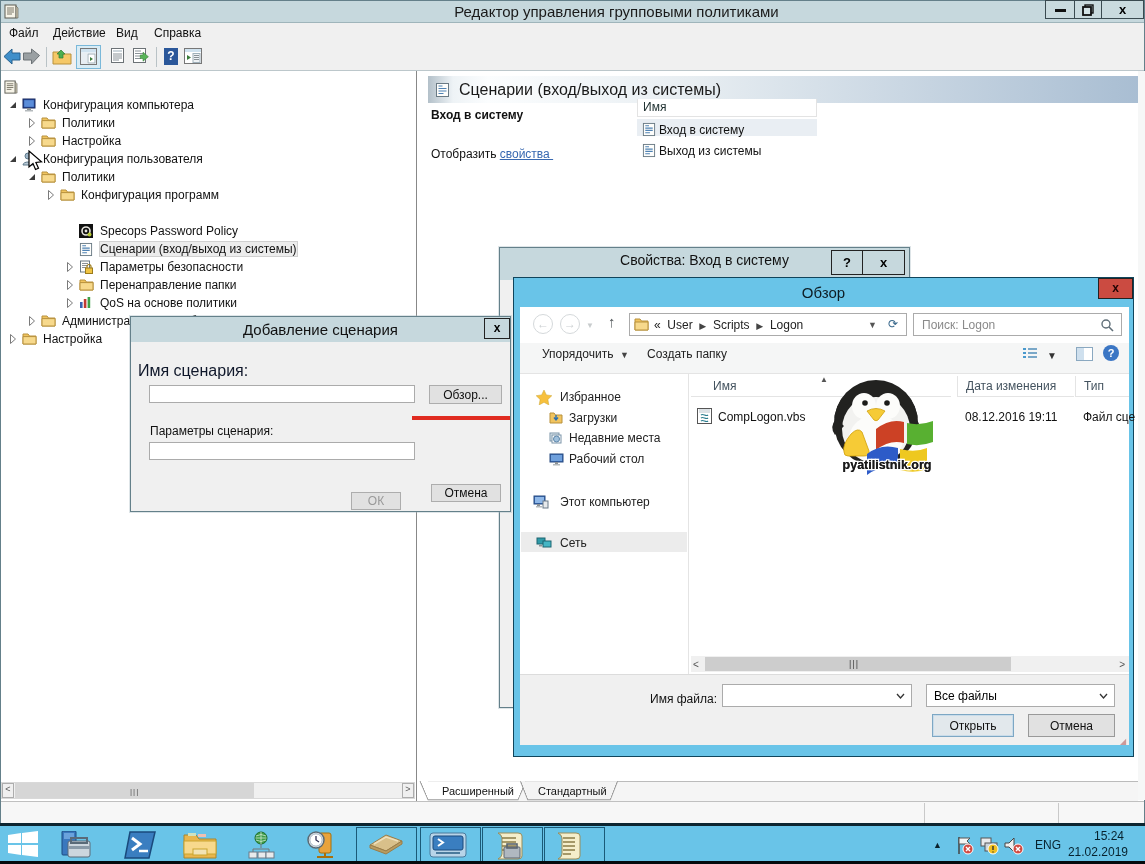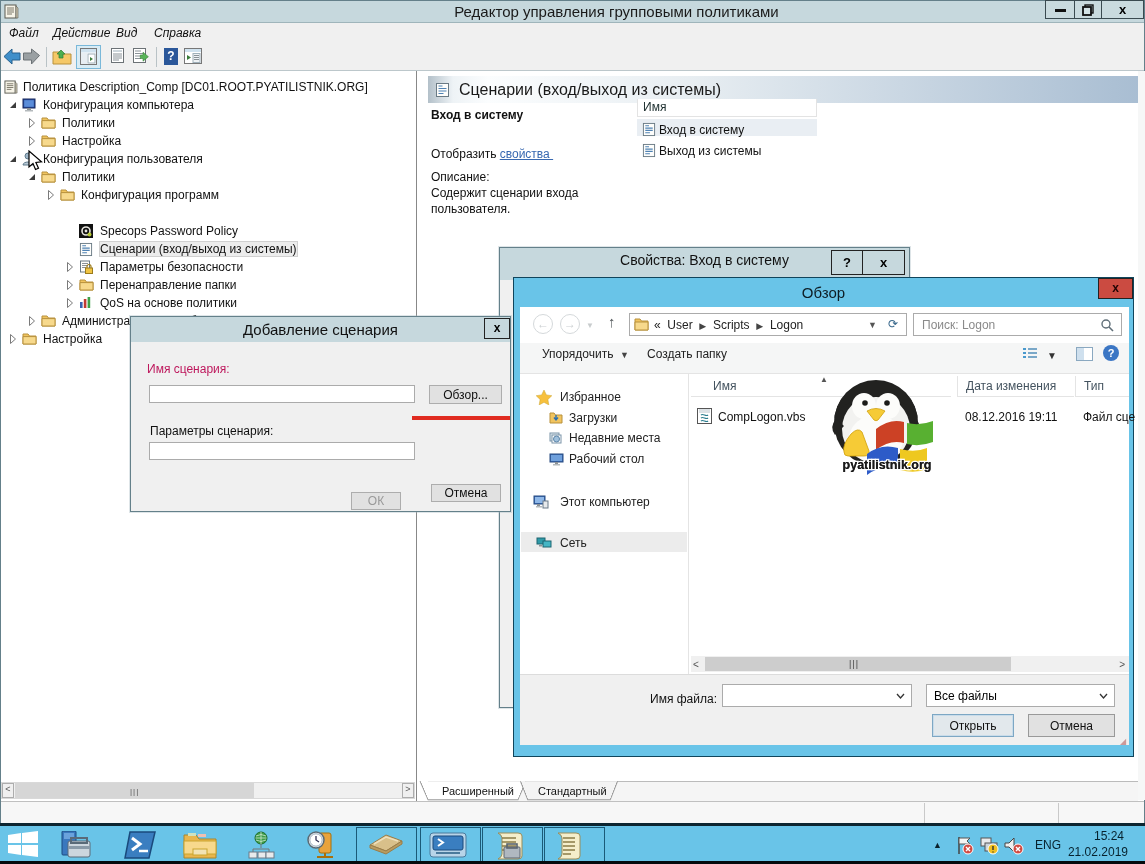--- a/index.html
+++ b/index.html
@@ -6,21 +6,21 @@
 html,body { width:1145px; height:864px; overflow:hidden; font-family:"Liberation Sans", sans-serif; }
 body { position:relative; background:#000; }
 .abs { position:absolute; }
 
 
 #mainwin { left:0; top:0; width:1145px; height:823px; background:#fff; border:1px solid #64808a; }
 #titlebar { left:0; top:0; width:1143px; height:22px; background:#c6d8dd; border-bottom:1px solid #9fb5bb; }
 #titlebar .title { width:100%; text-align:center; font-size:15px; color:#1a1a1a; line-height:21px;margin-left:44px; }
 .winbtn { top:-1px; height:19px; border:1px solid #3a4a50; background:#c9dade; text-align:center; }
 #menubar { left:0; top:22px; width:1143px; height:20px; background:#f0f0f0; font-size:12px; color:#111; }
-#menubar span { position:absolute; top:3px;font-style:italic; }
+#menubar span { position:absolute; top:3px; }
 #toolbar { left:0; top:42px; width:1143px; height:28px; background:#f0f0f0; border-bottom:1px solid #bcc7cb; }
 .tsep { position:absolute; top:4px; width:1px; height:20px; background:#b9c2c6; }
 
 
 #tree { left:0; top:70px; width:416px; height:752px; background:#fff; border-right:1px solid #888; font-size:12px; color:#111; }
 .trow { position:absolute; height:18px; line-height:18px; white-space:nowrap; }
 .trow .lbl { position:absolute; top:0; }
 .texp { position:absolute; top:4px; width:10px; height:10px; }
 .ticon { position:absolute; top:2px; width:14px; height:14px; }
 
@@ -115,21 +115,20 @@
       </svg>
   </div>
 
   <div id="tree" class="abs">
       <div class="trow" style="left:0;top:7px;width:416px">
         <span class="ticon" style="left:3px"><svg width="14" height="15" viewBox="0 0 15 16">
             <rect x="1" y="1" width="11" height="13" fill="#f7f4e8" stroke="#5a5a52"></rect>
             <path d="M3 4h7M3 6h7M3 8h7M3 10h5" stroke="#7a7668" stroke-width="1"></path>
             <path d="M12 2l2 2v10h-2z" fill="#cac4ae" stroke="#5a5a52" stroke-width=".6"></path>
           </svg></span>
-        <span class="lbl" style="left:22px">Политика Description_Comp [DC01.ROOT.PYATILISTNIK.ORG]</span>
       </div>
       <div class="trow" style="left:0;top:25px;width:416px">
         <svg class="texp" style="left:7px">
           <path d="M8 2v6H2z" fill="#3c3c3c"></path>
         </svg>
         <span class="ticon" style="left:21px"><svg width="15" height="14" viewBox="0 0 15 14">
             <rect x="1" y="1" width="12" height="9" fill="#2a4f9e" stroke="#16275c"></rect>
             <rect x="2.2" y="2.2" width="9.6" height="6.6" fill="#5b8dd9"></rect>
             <rect x="5" y="10" width="4" height="2" fill="#8e9396"></rect>
             <rect x="3" y="12" width="8" height="1.5" fill="#b4b9bc"></rect>
@@ -260,21 +259,20 @@
   <div id="rpane" class="abs">
     <div id="rphead" class="abs">
       <svg class="abs" style="left:7px;top:6px" width="15" height="16" viewBox="0 0 15 16">
           <rect x="1.5" y="1.5" width="12" height="13" fill="#fdfdfb" stroke="#6a7a84"></rect>
           <path d="M3.5 4h4M3.5 6.5h8M3.5 9h8M3.5 11.5h5" stroke="#4f82b4" stroke-width="1.2"></path>
         </svg>
       <span style="position:absolute;left:31px">Сценарии (вход/выход из системы)</span>
     </div>
     <div class="abs" style="left:3px;top:37px;font-size:12px;font-weight:bold;color:#111">Вход в систему</div>
     <div class="abs" style="left:3px;top:76px;font-size:12px;color:#111">Отобразить <span style="color:#3868b0;text-decoration:underline">свойства&nbsp;</span></div>
-    <div class="abs" style="left:3px;top:98px;font-size:12px;color:#111;line-height:16px">Описание:<br>Содержит сценарии входа<br>пользователя.</div>
 
     <div class="abs" style="left:209px;top:28px;width:180px;height:18px;border:1px solid #e3e3e3;border-top:none;background:#fff;font-size:12px;color:#233;line-height:17px"><span style="margin-left:5px">Имя</span></div>
     <div class="abs" style="left:209px;top:48px;width:180px;height:17px;background:#e9eef3"></div>
     <svg class="abs" style="left:214px;top:51px" width="14" height="15" viewBox="0 0 15 16">
         <rect x="1.5" y="1.5" width="12" height="13" fill="#fdfdfb" stroke="#6a7a84"></rect>
         <path d="M3.5 4h4M3.5 6.5h8M3.5 9h8M3.5 11.5h5" stroke="#4f82b4" stroke-width="1.2"></path>
       </svg>
     <div class="abs" style="left:231px;top:52px;font-size:12px;color:#111">Вход в систему</div>
     <svg class="abs" style="left:214px;top:72px" width="14" height="15" viewBox="0 0 15 16">
         <rect x="1.5" y="1.5" width="12" height="13" fill="#fdfdfb" stroke="#6a7a84"></rect>
@@ -306,21 +304,21 @@
 
 <div id="propswin" class="dlg abs" style="left:499px;top:247px;width:411px;height:461px">
   <div class="dlgtitle" style="height:32px">Свойства: Вход в систему</div>
   <div class="abs" style="left:331px;top:2px;width:32px;height:25px;background:#c6d8dd;border:1px solid #222;text-align:center;font-weight:bold;font-size:13px;line-height:24px">?</div>
   <div class="abs" style="left:362px;top:2px;width:43px;height:25px;background:#c6d8dd;border:1px solid #222;text-align:center;font-weight:bold;font-size:13px;line-height:24px">x</div>
 </div>
 
 <div id="adddlg" class="dlg abs" style="left:130px;top:316px;width:381px;height:196px">
   <div class="dlgtitle" style="font-size:15px">Добавление сценария</div>
   <div class="abs" style="left:353px;top:1px;width:26px;height:21px;border:1px solid #222;text-align:center;font-weight:bold;font-size:12px;line-height:19px">x</div>
-  <div class="abs" style="left:16px;top:45px;font-size:12px;color:#be185d">Имя сценария:</div>
+  <div class="abs" style="left:7px;top:45px;font-size:16px;color:#0f172a">Имя сценария:</div>
   <div class="inp" style="left:18px;top:68px;width:266px;height:18px"></div>
   <div class="btn" style="left:298px;top:68px;width:73px;height:19px;line-height:18px">Обзор...</div>
   <div class="abs" style="left:281px;top:99px;width:98px;height:4px;background:#e02b20"></div>
   <div class="abs" style="left:19px;top:107px;font-size:12px;color:#111">Параметры сценария:</div>
   <div class="inp" style="left:18px;top:125px;width:266px;height:18px"></div>
   <div class="btn" style="left:220px;top:175px;width:50px;height:18px;line-height:17px;color:#9a9a9a">ОК</div>
   <div class="btn" style="left:300px;top:167px;width:70px;height:18px;line-height:17px">Отмена</div>
 </div>
 
 <div id="browsewin" class="abs" style="left:513px;top:277px;width:621px;height:480px;background:#69c4e8;border:1px solid #10455c">

